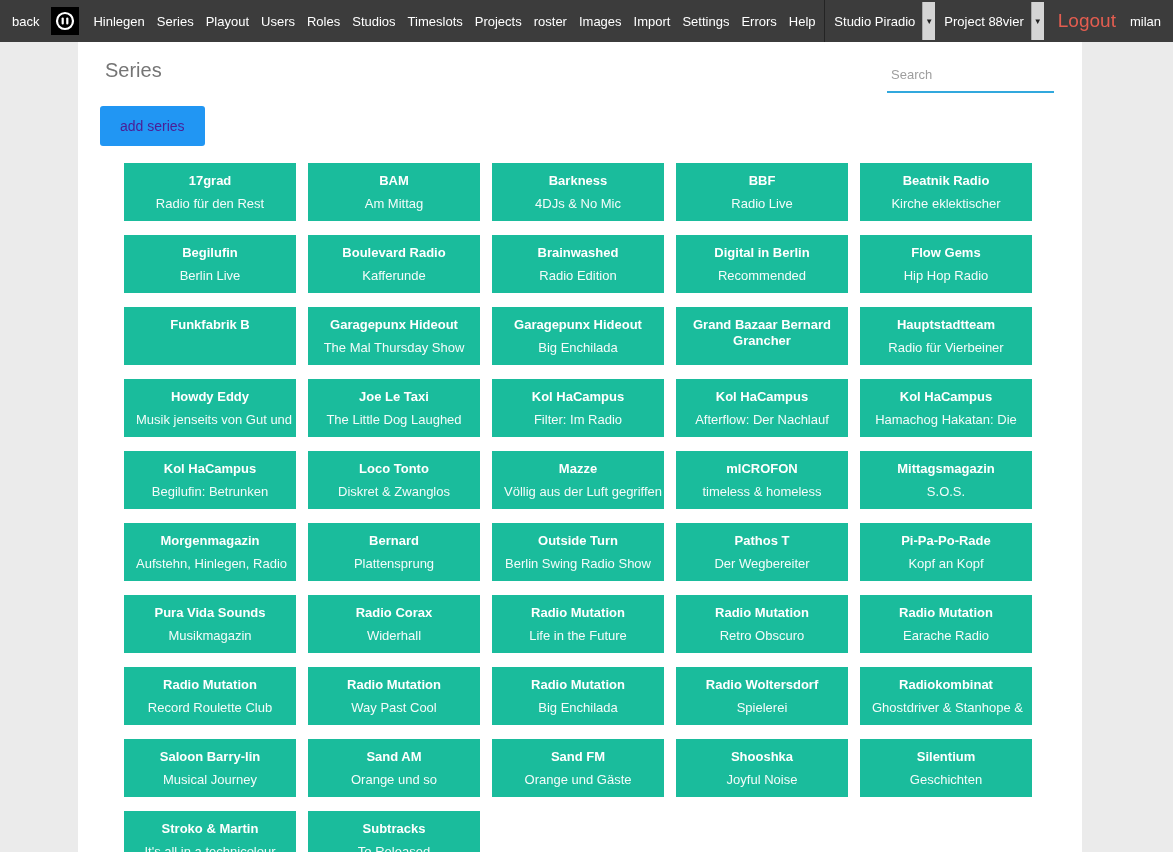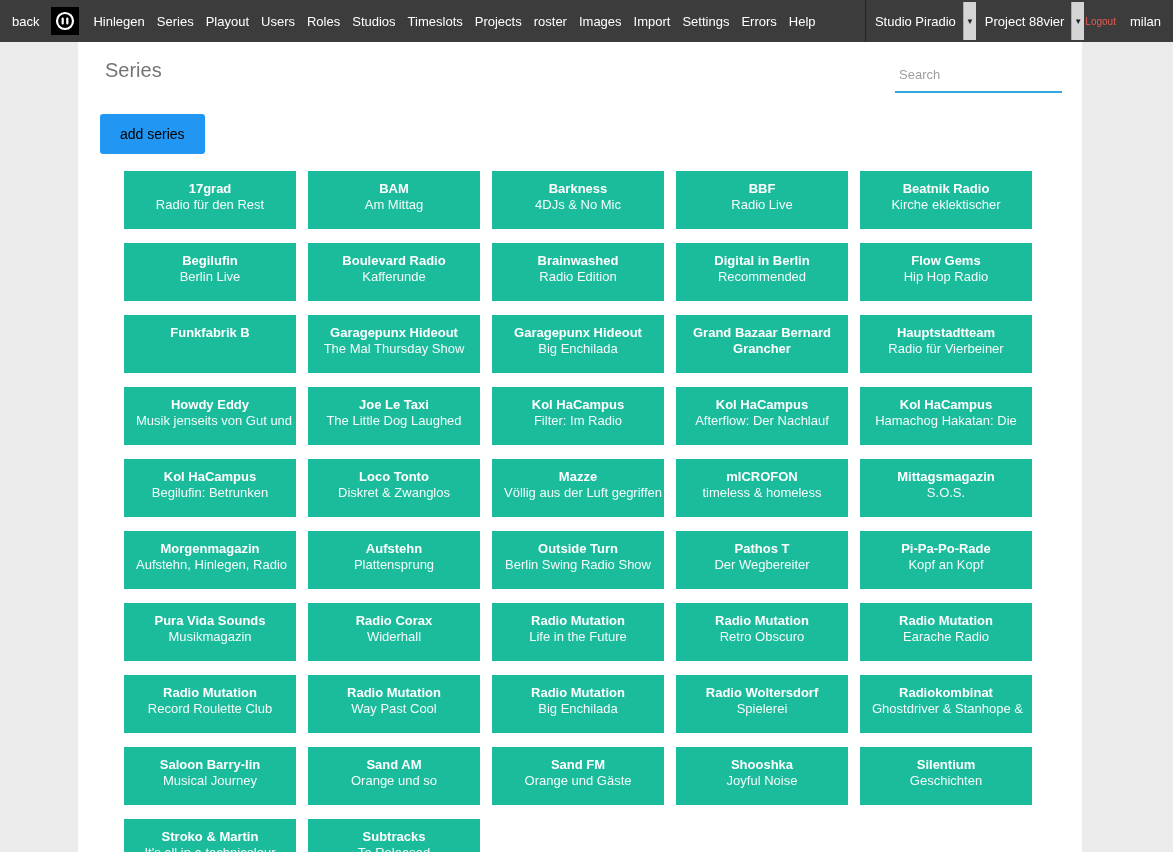--- a/index.html
+++ b/index.html
@@ -39,49 +39,49 @@
     padding-left: 9px; cursor: pointer; flex: 0 0 auto; height: 42px;
   }
   .nav-select .arrow-strip {
     width: 13px; height: 38px; margin-left: 7px;
     background: #d5d5d5; color: #222;
     display: flex; align-items: center; justify-content: center;
     font-size: 8px; border-left: 1px solid #aaa;
   }
   .nav-logout {
     color: var(--logoutRed, #e35d50);
-    font-size: 10px; padding: 0 8px 0 1px; cursor: pointer; flex: 0 0 auto;
+    font-size: 19px; padding: 0 8px 0 14px; cursor: pointer; flex: 0 0 auto;
   }
   .nav-user { color: #fff; font-size: 13px; padding: 0 12px 0 6px; flex: 0 0 auto; }
 
   
   .content {
     position: absolute; top: 42px; left: 78px;
     width: 1004px; height: 1000px;
     background: var(--panelBg, #ffffff);
   }
   .page-title {
     color: var(--titleGray, #757575);
     font-size: 20px; font-weight: 400;
     margin: 0; padding: 17px 0 0 27px;
   }
-  .search-wrap { position: absolute; top: 18px; right: 20px; width: 167px; text-decoration: underline; }
+  .search-wrap { position: absolute; top: 18px; right: 28px; width: 167px; text-decoration: underline; }
   .search-input {
     width: 100%; border: none;
     border-bottom: 2px solid var(--searchUnderline, #31a8dd);
     font-size: 13px; color: #555;
     padding: 7px 2px 9px 4px; outline: none; background: transparent;
     font-family: "Liberation Sans", sans-serif;
   }
   .search-input::placeholder { color: #9e9e9e; opacity: 1; }
   .add-btn {
     display: inline-block;
-    margin: 32px 0 0 22px;
+    margin: 24px 0 0 22px;
     background: var(--accentBlue, #2196f3);
-    color: #000000; border: none; border-radius: 3px;
+    color: #4c1d95; border: none; border-radius: 3px;
     font-size: 14px; padding: 12px 20px;
     cursor: pointer; font-family: "Liberation Sans", sans-serif;
   }
 
   
   .grid {
     margin: 17px 0 0 46px;
     display: grid;
     grid-template-columns: repeat(5, 172px);
     gap: 14px 12px;
@@ -91,21 +91,21 @@
     height: 58px; overflow: hidden;
     color: #fff; text-align: center;
     padding: 0 12px; cursor: pointer;
   }
   .card-title {
     font-size: 13px; font-weight: 700;
     margin-top: 10px; line-height: 16px;
   }
   .card-sub {
     font-size: 13px; font-weight: 400;
-    margin-top: 0; line-height: 15px;
+    margin-top: 7px; line-height: 15px;
     white-space: nowrap; color: rgba(255,255,255,0.95);
   }
 </style>
 </head>
 <body>
 
 <div class="navbar">
   <span class="nav-link nav-back">back</span>
 
   <span class="nav-logo">
@@ -259,21 +259,21 @@
     </div>
       <div class="card">
       <div class="card-title">Mittagsmagazin</div>
       <div class="card-sub">S.O.S.</div>
     </div>
       <div class="card">
       <div class="card-title">Morgenmagazin</div>
       <div class="card-sub">Aufstehn, Hinlegen, Radio</div>
     </div>
       <div class="card">
-      <div class="card-title">Aufstehn</div>
+      <div class="card-title">Bernard</div>
       <div class="card-sub">Plattensprung</div>
     </div>
       <div class="card">
       <div class="card-title">Outside Turn</div>
       <div class="card-sub">Berlin Swing Radio Show</div>
     </div>
       <div class="card">
       <div class="card-title">Pathos T</div>
       <div class="card-sub">Der Wegbereiter</div>
     </div>

